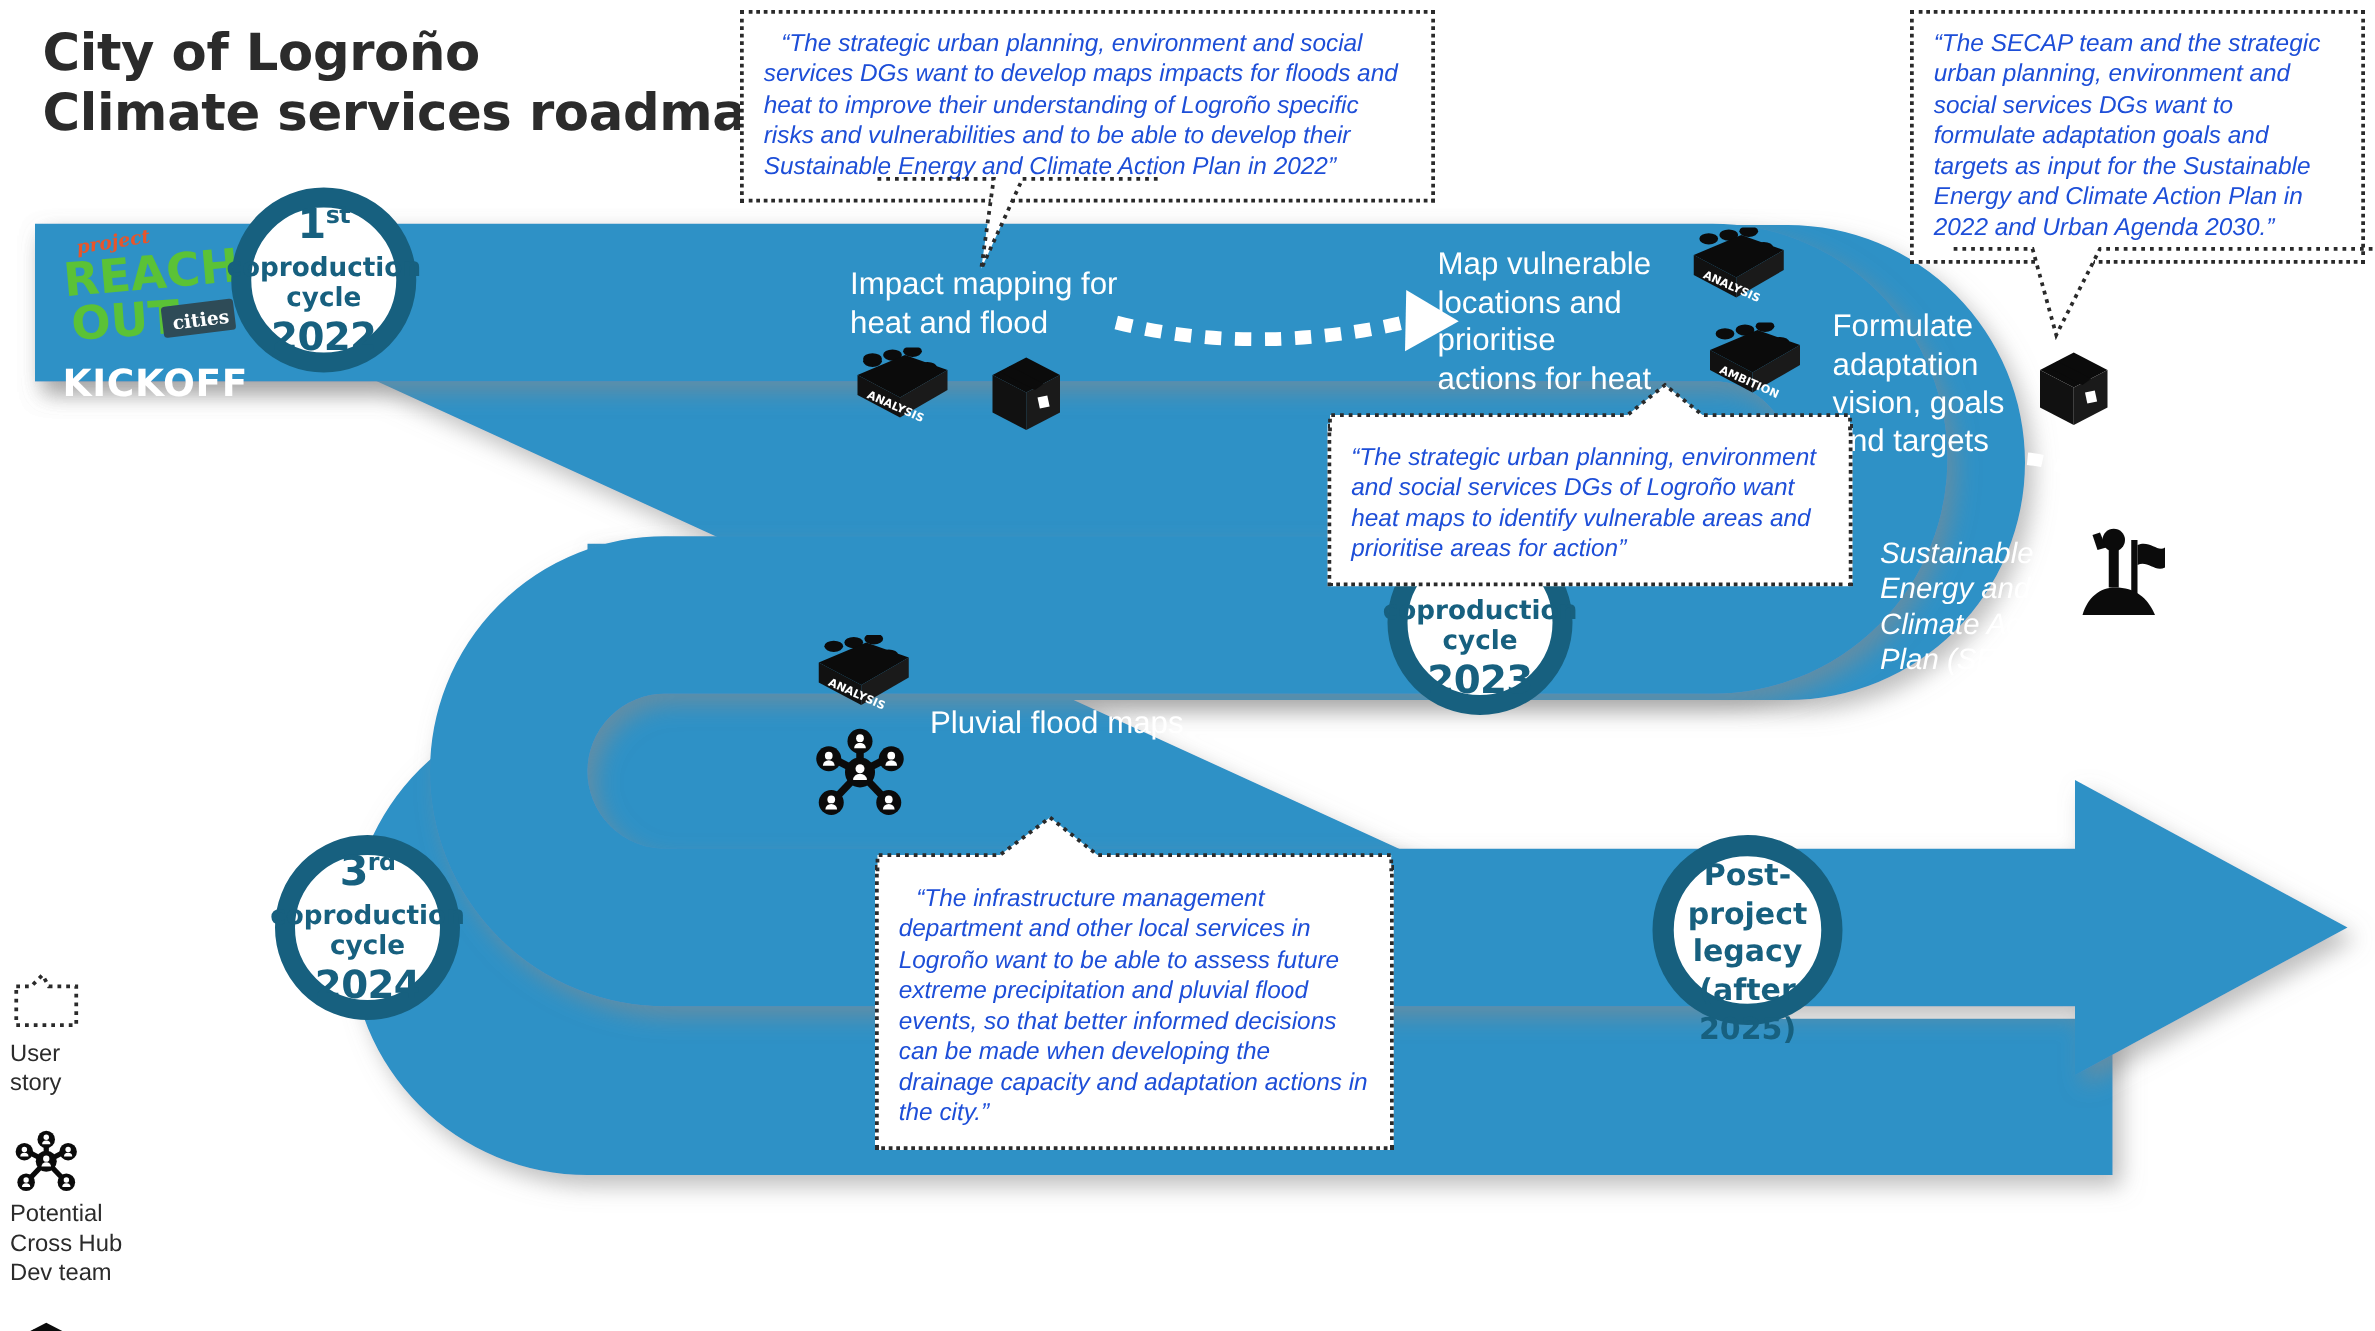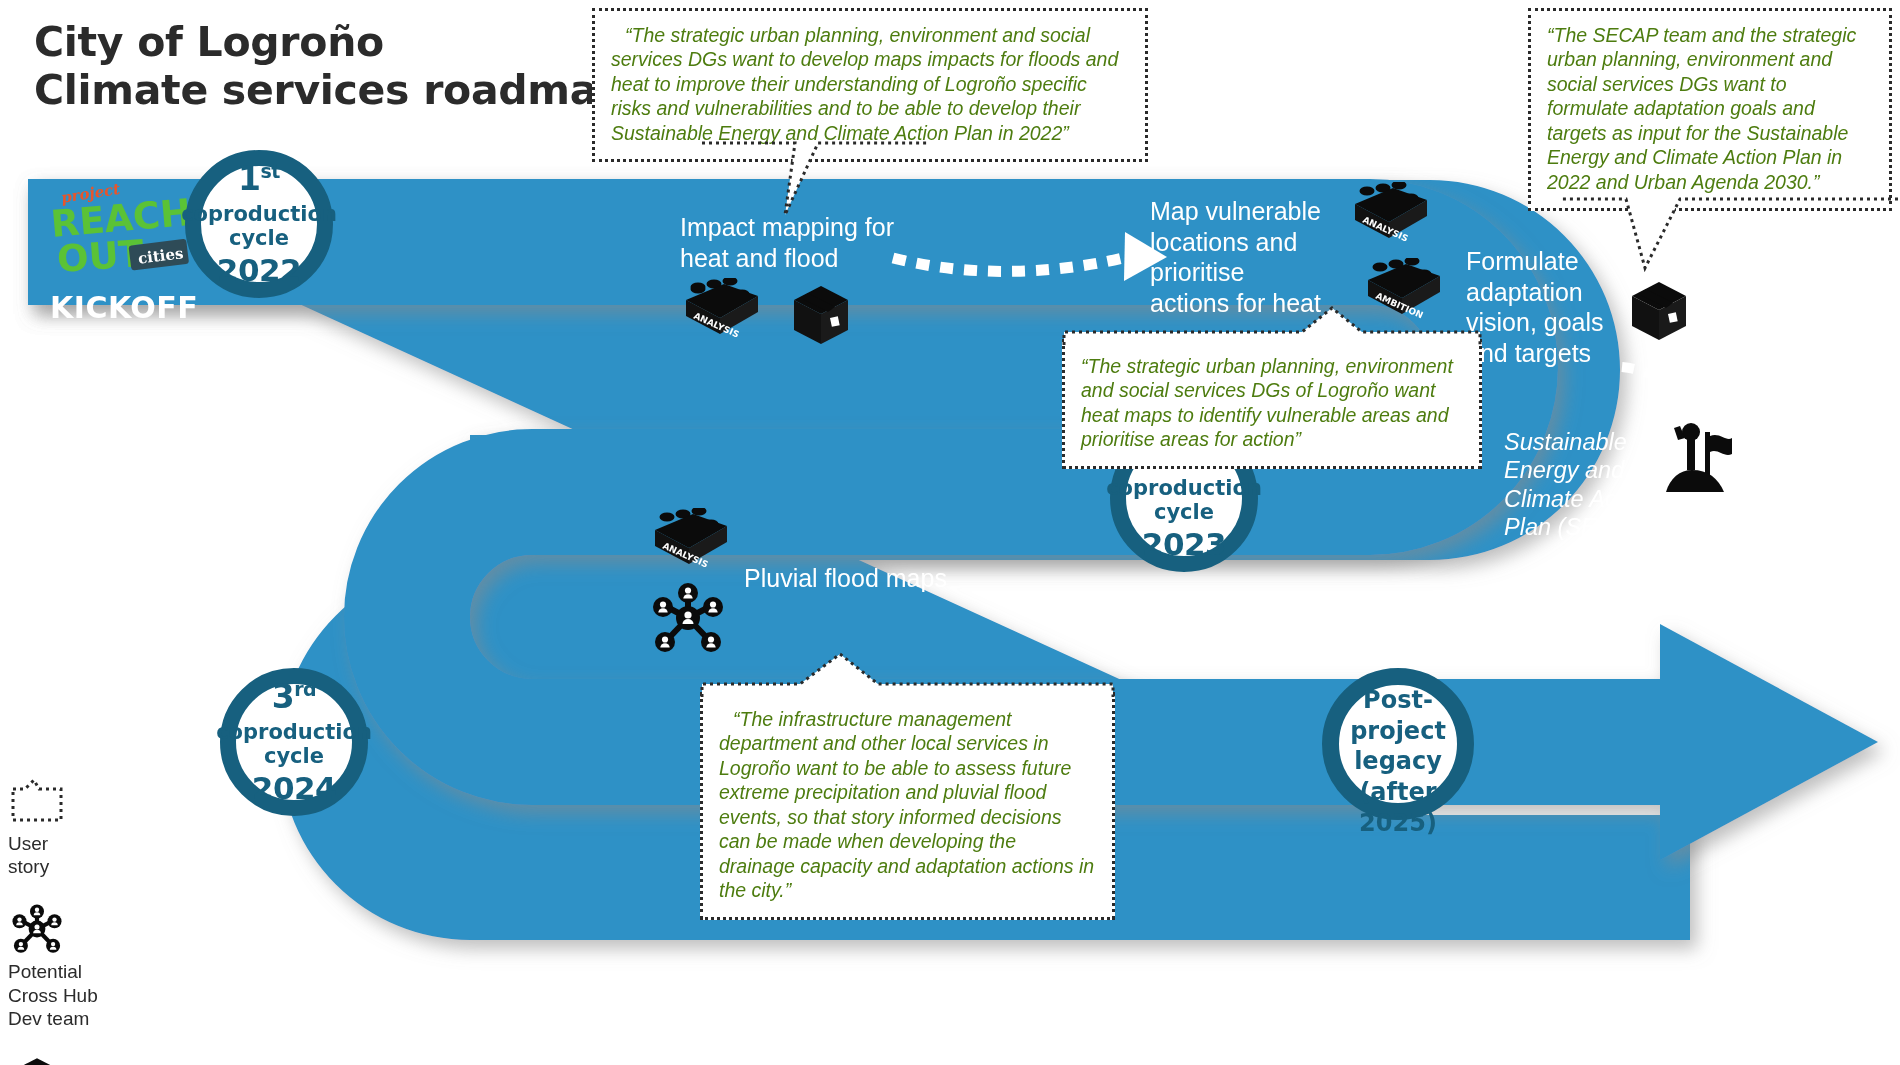--- a/index.html
+++ b/index.html
@@ -24,21 +24,21 @@
   #roadmap-svg { position:absolute; left:0; top:0; width:1900px; height:1065px; }
 
   
   .callout {
     position: absolute;
     background: #ffffff;
     border: 3px dotted #2a2a2a;
     font-style: italic;
     font-size: 19.5px;
     line-height: 1.255;
-    color: #4d7c0f;
+    color: #1d4ed8;
     padding: 12px 16px 14px 16px;
     font-family: "Liberation Sans", sans-serif;
     z-index: 30;
   }
   .callout .first-indent { display:inline-block; width:14px; }
   .callout-tail { position:absolute; z-index:31; }
 
   
   .band-text {
     position:absolute; color:#ffffff; z-index:22;
@@ -354,21 +354,21 @@
   </svg>
 
   <div class="callout" style="left:1062px; top:339px; width:420px;">
     <span>“The strategic urban planning, environment and social services DGs of Logroño want heat maps to identify vulnerable areas and prioritise areas for action”</span>
   </div>
   <svg class="callout-tail" style="left:1062px; top:306px; width:420px; height:42px;" viewBox="0 0 420 42">
     <path d="M2,39 L2,26 L240,26 L270,2 L300,26 L418,26 L418,39" fill="#ffffff" stroke="#2a2a2a" stroke-width="3" stroke-dasharray="3 4"></path>
   </svg>
 
   <div class="callout" style="left:700px; top:692px; width:415px;">
-    <span class="first-indent"></span><span>“The infrastructure management department and other local services in Logroño want to be able to assess future extreme precipitation and pluvial flood events, so that story informed decisions can be made when developing the drainage capacity and adaptation actions in the city.”</span>
+    <span class="first-indent"></span><span>“The infrastructure management department and other local services in Logroño want to be able to assess future extreme precipitation and pluvial flood events, so that better informed decisions can be made when developing the drainage capacity and adaptation actions in the city.”</span>
   </div>
   <svg class="callout-tail" style="left:700px; top:652px; width:415px; height:48px;" viewBox="0 0 415 48">
     <path d="M2,45 L2,32 L100,32 L140,2 L178,32 L413,32 L413,45" fill="#ffffff" stroke="#2a2a2a" stroke-width="3" stroke-dasharray="3 4"></path>
   </svg>
 
   <div id="legend">
 
     <div class="legend-row">
       <div class="legend-ico">
         <svg class="icon-svg" width="56" height="46" viewBox="0 0 56 46">

